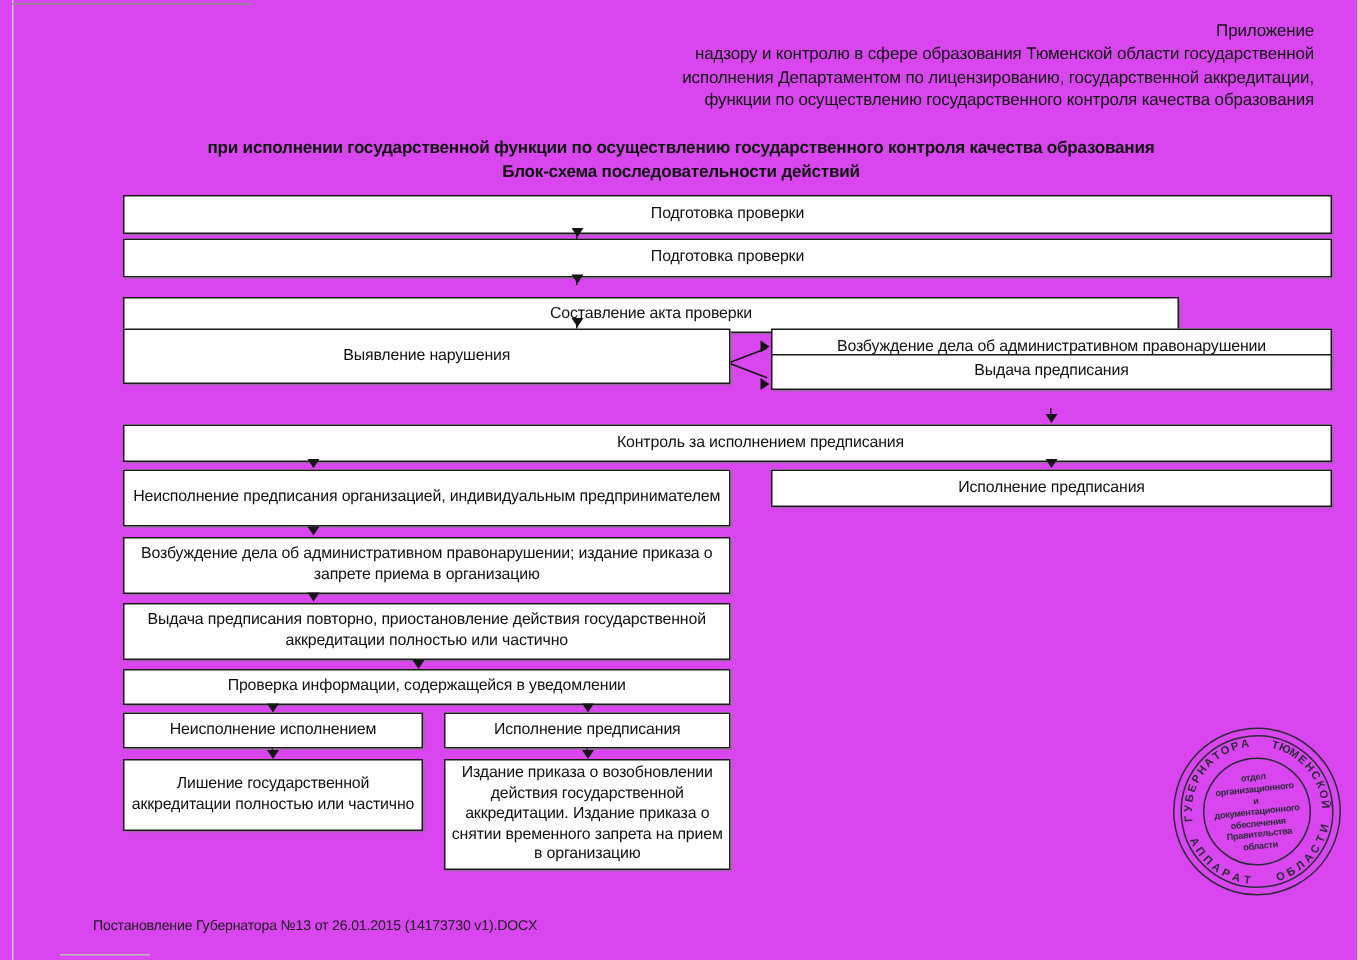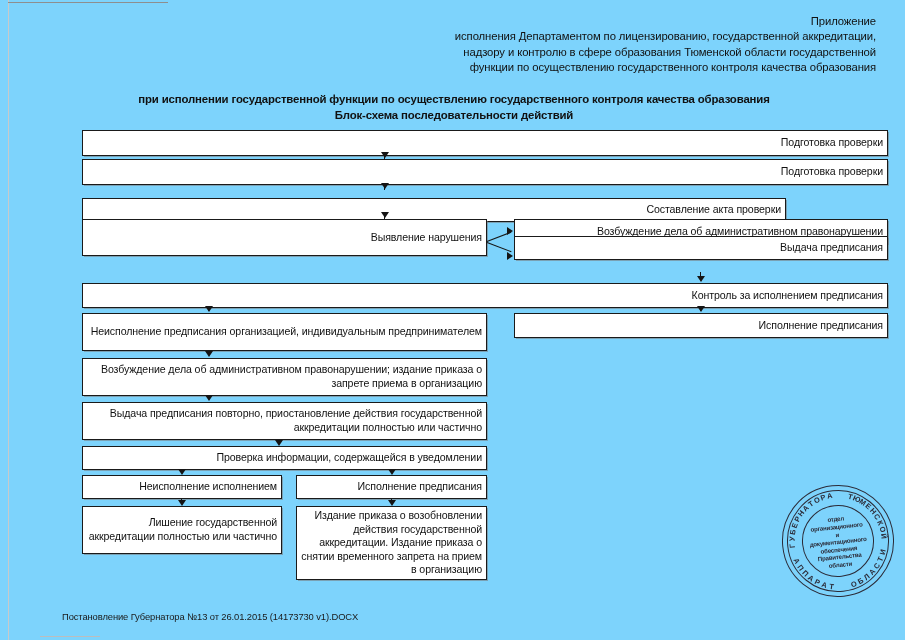--- a/index.html
+++ b/index.html
@@ -11,21 +11,21 @@
   body {
     font-family: "Liberation Sans", sans-serif;
     color: #111111;
     -webkit-font-smoothing: antialiased;
   }
   #page {
     position: relative;
     width: 905px;
     height: 640px;
     overflow: hidden;
-    background: #7dd3fc;
+    background: #d946ef;
   }
   
   .page-edge-left {
     position: absolute;
     left: 8px; top: 0; width: 1px; height: 640px;
     background: #c9c9c9;
   }
   .page-edge-top {
     position: absolute;
     left: 8px; top: 2px; width: 160px; height: 1px;
@@ -65,21 +65,21 @@
 
   
   .node {
     position: absolute;
     box-sizing: border-box;
     border: 1.2px solid #1a1a1a;
     background: #ffffff;
     display: flex;
     align-items: center;
     justify-content: center;
-    text-align: right;
+    text-align: center;
     font-size: 10.6px;
     line-height: 13.6px;
     letter-spacing: -0.1px;
     padding: 2px 4px;
     box-shadow: 1.5px 1.5px 0 -0.5px rgba(120,120,120,0.55);
   }
   .node span { display: block; width: 100%; }
 
   
   .conn {
@@ -168,22 +168,22 @@
 <body>
 
 <div id="page">
 
   <div class="page-edge-left"></div>
   <div class="page-edge-top"></div>
   <div class="page-edge-bottom"></div>
 
   <div class="header-block">
     <div>Приложение</div>
+    <div>надзору и контролю в сфере образования Тюменской области государственной</div>
     <div>исполнения Департаментом по лицензированию, государственной аккредитации,</div>
-    <div>надзору и контролю в сфере образования Тюменской области государственной</div>
     <div>функции по осуществлению государственного контроля качества образования</div>
   </div>
 
   <div class="title-block">
     <div>при исполнении государственной функции по осуществлению государственного контроля качества образования</div>
     <div>Блок-схема последовательности действий</div>
   </div>
 
   <div class="node" style="left:82px; top:130px; width:806px; height:26px;">
     <span>Подготовка проверки</span>

